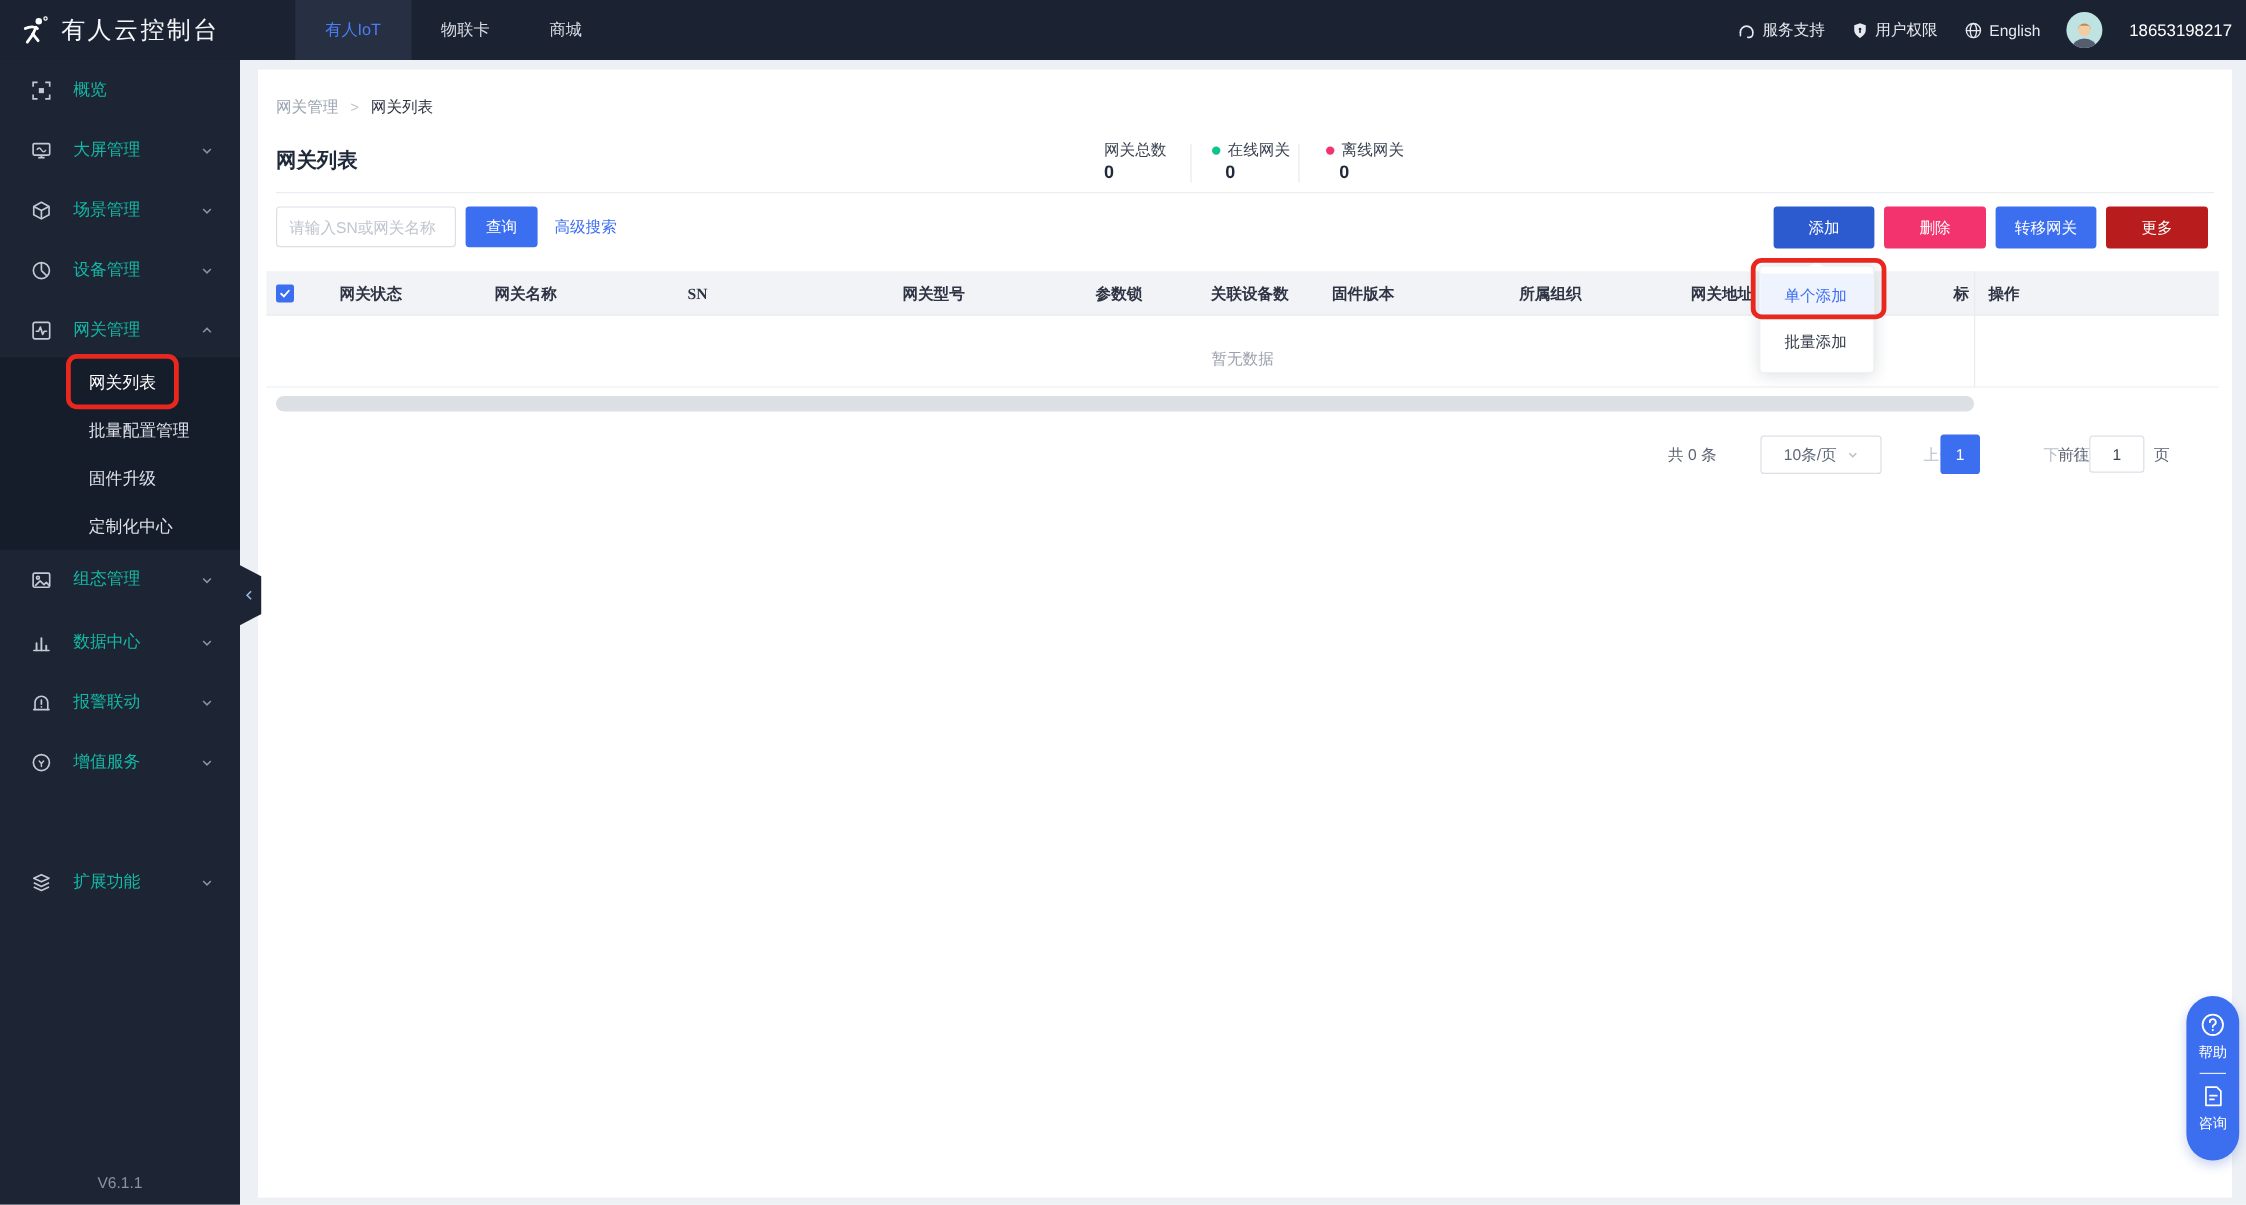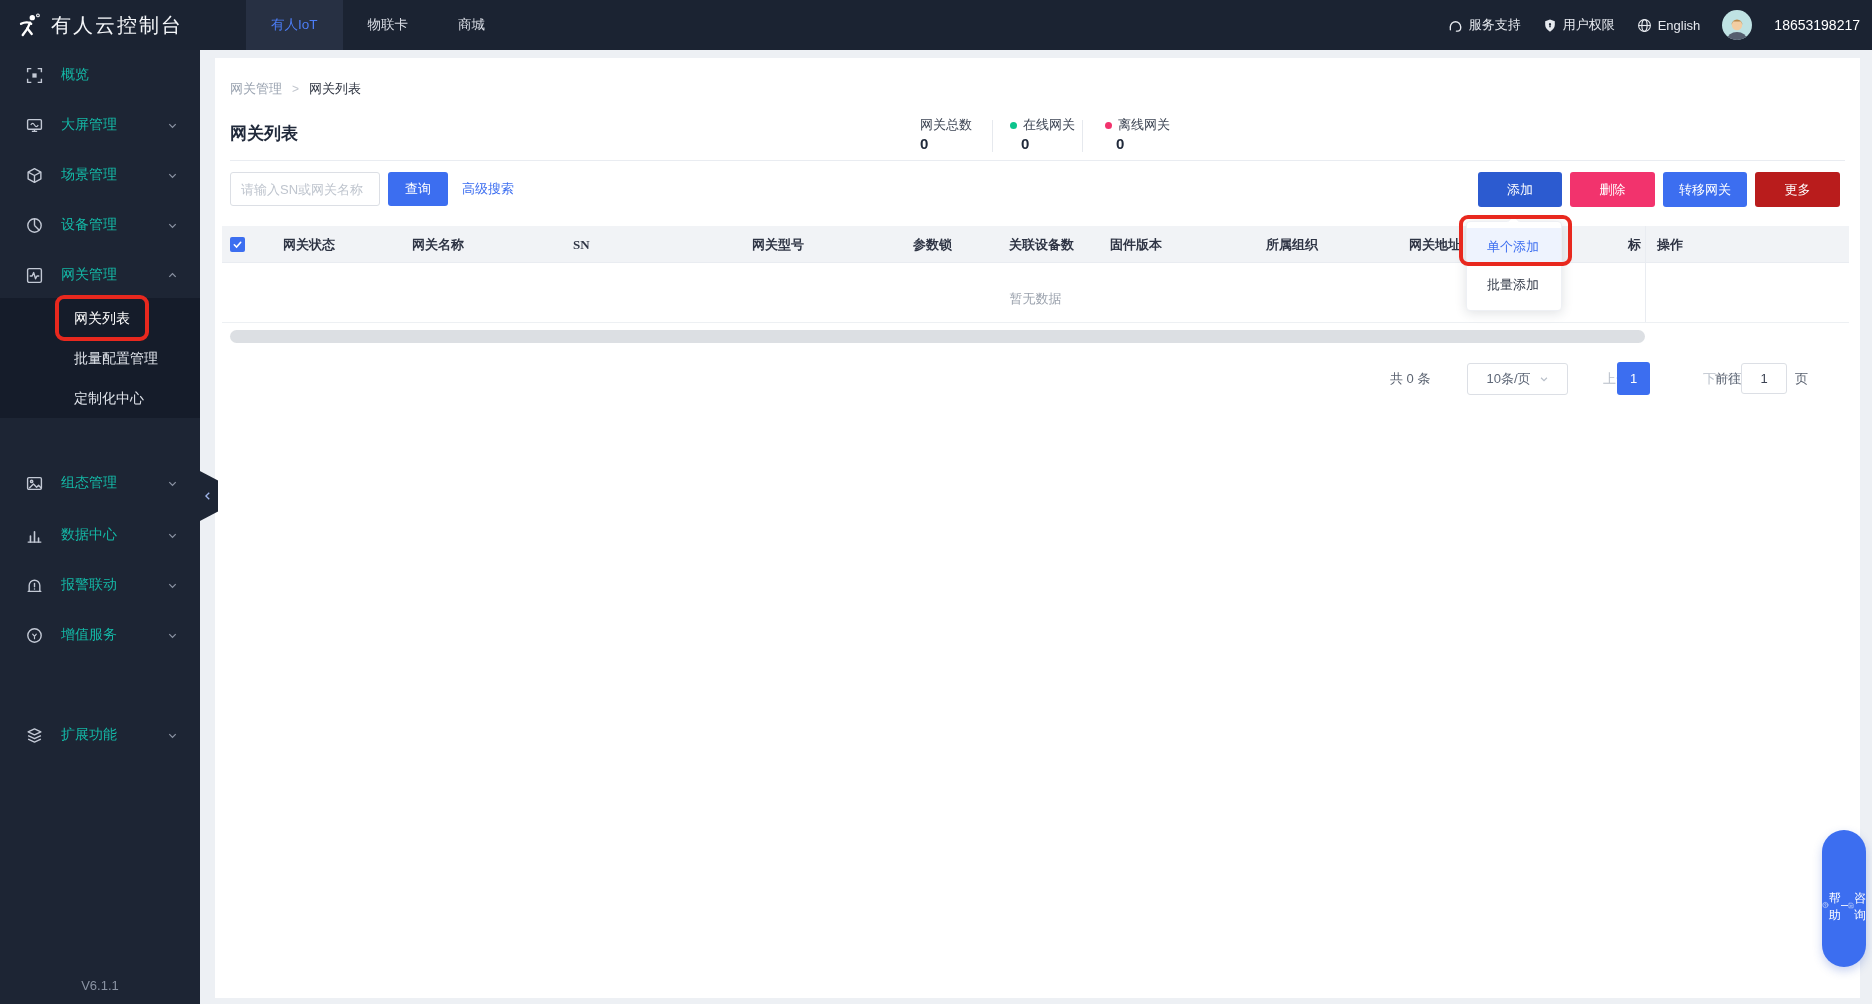--- a/index.html
+++ b/index.html
@@ -75,21 +75,21 @@
   .add-menu .arrow { position:absolute; left:42px; top:-5px; width:9px; height:9px; background:#fff; transform:rotate(45deg); border-left:1px solid #eef0f4; border-top:1px solid #eef0f4; }
   .menu-item { height:38px; line-height:38px; padding-left:20px; font-size:13px; color:#333a48; cursor:pointer; }
   .menu-item.highlight { color:#3c6ef0; background:#eef3fe; }
 
   
   .anno { position:absolute; border:4px solid #e8281e; border-radius:9px; z-index:60; pointer-events:none; }
   .anno-sidebar { left:55px; top:295px; width:94px; height:46px; }
   .anno-menu { left:1459px; top:215px; width:113px; height:51px; }
 
   
-  .float-widget { position:absolute; left:1822px; top:830px; width:44px; height:137px; background:#3c6ef0; border-radius:22px; z-index:40; display:flex; flex-direction:row; align-items:center; padding-top:13px; box-shadow:0 4px 10px rgba(40,80,200,.25); cursor:pointer; }
+  .float-widget { position:absolute; left:1822px; top:830px; width:44px; height:137px; background:#3c6ef0; border-radius:22px; z-index:40; display:flex; flex-direction:column; align-items:center; padding-top:13px; box-shadow:0 4px 10px rgba(40,80,200,.25); cursor:pointer; }
   .fw-label { color:#ffffff; font-size:12px; margin-top:4px; }
   .fw-divider { width:22px; height:1px; background:rgba(255,255,255,.85); margin:8px 0; }
 </style>
 </head>
 <body>
 
 <div class="topbar">
   <div class="logo-wrap">
     <span>
       <svg width="27" height="27" viewBox="0 0 24 24" fill="none" stroke="#ffffff" stroke-width="2.1" stroke-linecap="round">
@@ -197,20 +197,21 @@
     </svg>
     <span>网关管理</span>
     <svg class="chev" viewBox="0 0 12 12" fill="none" stroke="currentColor" stroke-width="1.4">
         <polyline points="2.5,7.5 6,4 9.5,7.5"></polyline>
       </svg>
   </div>
 
   <div class="submenu">
     <div class="sub-item active">网关列表</div>
     <div class="sub-item">批量配置管理</div>
+    <div class="sub-item">固件升级</div>
     <div class="sub-item">定制化中心</div>
   </div>
 
   <div class="sb-item" style="top:408px;">
     <svg class="ic" viewBox="0 0 16 16" fill="none" stroke="currentColor" stroke-width="1.3" stroke-linejoin="round">
       <rect x="1.5" y="2.5" width="13" height="11" rx="1.2"></rect>
       <circle cx="5.3" cy="6" r="1.1"></circle>
       <path d="M3 12.5 L7 8.5 L10 11.5 L11.8 9.7 L14.5 12.5"></path>
     </svg>
     <span>组态管理</span>

